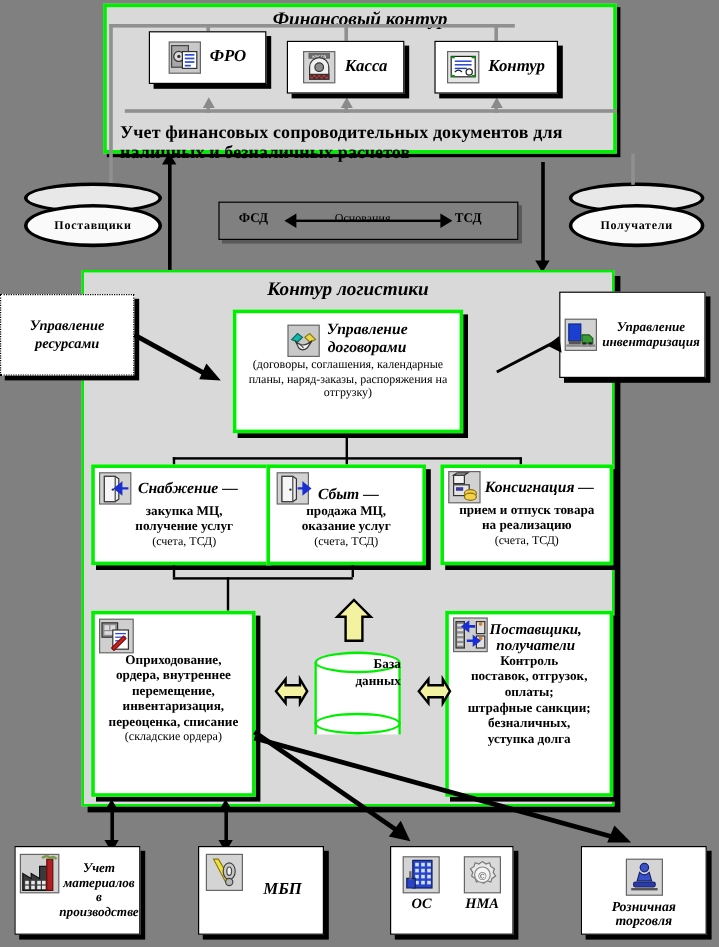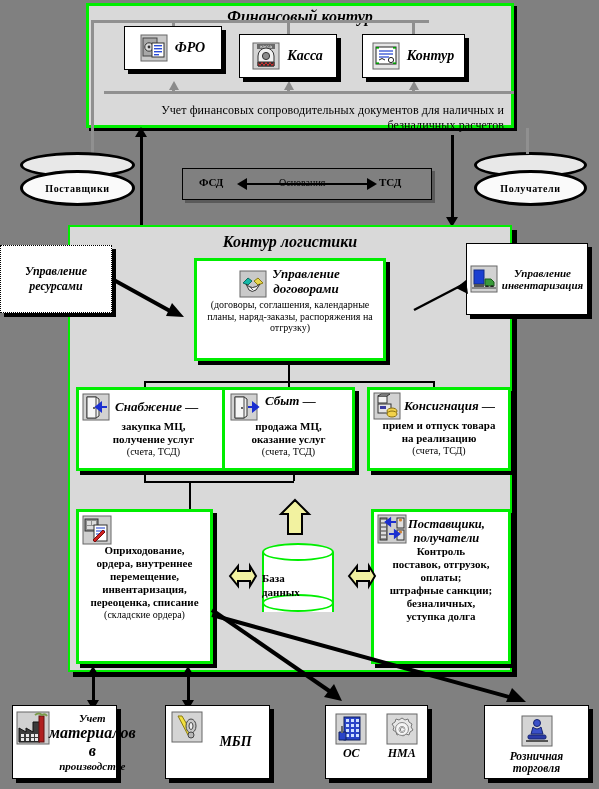--- a/index.html
+++ b/index.html
@@ -65,21 +65,21 @@
   .cyl .lbl{font-weight:bold;font-size:10px;letter-spacing:.6px;position:relative;z-index:3;}
 
   
   #db-cyl{position:absolute;left:262px;top:543px;width:72px;height:75px;}
   #db-cyl .dtop{position:absolute;left:0;top:0;width:72px;height:18px;
     border:2px solid #00ee00;border-radius:50%;background:#fff;box-sizing:border-box;z-index:2;}
   #db-cyl .dbody{position:absolute;left:0;top:9px;width:72px;height:60px;
     border-left:2px solid #00ee00;border-right:2px solid #00ee00;background:#fff;box-sizing:border-box;}
   #db-cyl .dbot{position:absolute;left:0;top:51px;width:72px;height:18px;
     border:2px solid #00ee00;border-radius:50%;background:#fff;box-sizing:border-box;}
-  #db-cyl .dlbl{position:absolute;left:0;top:28px;width:72px;text-align:left;
+  #db-cyl .dlbl{position:absolute;left:0;top:4px;width:72px;text-align:right;
     font-weight:bold;font-size:11px;line-height:1.3;z-index:5;}
   .icon-wrap{display:inline-block;vertical-align:middle;}
 
   
   .ln{position:absolute;background:#000;}
   .gln{position:absolute;background:#909090;}
 
   .arr-dn{position:absolute;width:0;height:0;border-left:6px solid transparent;
     border-right:6px solid transparent;border-top:10px solid #000;}
   .arr-up{position:absolute;width:0;height:0;border-left:6px solid transparent;
@@ -172,21 +172,21 @@
         <rect x="3" y="4" width="3" height="1.6"></rect>
           <rect x="20" y="4" width="3" height="1.6"></rect>
         <rect x="3" y="19.4" width="3" height="1.6"></rect>
           <rect x="20" y="19.4" width="3" height="1.6"></rect>
       </g>
     </svg>
   </span>
   <span class="ttl" style="margin-left:8px;">Контур</span>
 </div>
 
-<div class="abs" style="left:100px;top:103px;width:404px;text-align:right;font-size:12px;font-weight:normal;letter-spacing:.1px;">Учет финансовых сопроводительных документов для наличных и безналичных расчетов</div>
+<div class="abs" style="left:100px;top:103px;width:404px;text-align:left;font-size:15px;font-weight:bold;letter-spacing:.1px;">Учет финансовых сопроводительных документов для наличных и безналичных расчетов</div>
 
 <div class="cyl" style="left:20px;top:152px;width:115px;height:58px;">
   <div class="top"></div>
   <div class="bot">
     <span class="lbl">Поставщики</span>
   </div>
 </div>
 
 <div class="cyl" style="left:474px;top:152px;width:113px;height:58px;">
   <div class="top"></div>
@@ -286,21 +286,21 @@
       </svg>
     </span>
     <span class="ttl" style="margin-left:6px;font-size:13px;">Снабжение —</span>
   </div>
   <div class="sub">закупка МЦ,</div>
   <div class="sub">получение услуг</div>
   <div class="tiny">(счета, ТСД)</div>
 </div>
 
 <div class="gbox" style="left:222px;top:387px;width:133px;height:84px;">
-  <div style="display:flex;align-items:flex-start;justify-content:flex-start;padding:4px 0 0 6px;">
+  <div style="display:flex;align-items:flex-end;justify-content:flex-start;padding:4px 0 0 6px;">
     <span class="icon-wrap">
       <svg width="26" height="26" viewBox="0 0 26 26">
         <rect x="0" y="0" width="26" height="26" fill="#d2d2d2" stroke="#666"></rect>
         <path d="M4 3 h9 l3 2 v17 l-3 2 H4 z" fill="#eee" stroke="#333"></path>
         <rect x="4" y="3" width="9" height="21" fill="#f6f6f6" stroke="#444"></rect>
         <circle cx="11" cy="14" r="1" fill="#333"></circle>
         <path d="M17 13 h6 m-1 -4 l5 4 -5 4 z" fill="#1b2fd0" stroke="#1b2fd0" stroke-width="2"></path>
       </svg>
     </span>
     <span class="ttl" style="margin-left:8px;font-size:13px;">Сбыт —</span>
@@ -449,21 +449,21 @@
         <rect x="4" y="26" width="3" height="3"></rect>
           <rect x="9" y="26" width="3" height="3"></rect>
         <rect x="14" y="26" width="3" height="3"></rect>
           <rect x="18" y="26" width="3" height="3"></rect>
       </g>
       <path d="M18 3 q4 -3 7 0 q3 -2 5 1" stroke="#7a9a4a" fill="none" stroke-width="2"></path>
     </svg>
   </span>
   <span style="display:inline-block;text-align:center;flex:1;">
     <div class="ital" style="font-size:11px;">Учет</div>
-    <div class="ital" style="font-size:16px;">материалов в</div>
+    <div class="ital" style="font-size:11px;">материалов в</div>
     <div class="ital" style="font-size:11px;">производстве</div>
   </span>
 </div>
 
 <div class="wbox" style="left:165px;top:705px;width:105px;height:74px;justify-content:flex-start;padding-left:6px;">
   <span class="icon-wrap" style="align-self:flex-start;margin-top:6px;">
     <svg width="30" height="30" viewBox="0 0 30 30">
       <rect x="0" y="0" width="30" height="30" fill="#d4d4d4" stroke="#666"></rect>
       <path d="M6 4 l4 0 l10 17 -4 2 z" fill="#f2e040" stroke="#8a7a10"></path>
       <ellipse cx="19" cy="14" rx="5" ry="7" fill="#c8c8c8" stroke="#444"></ellipse>

